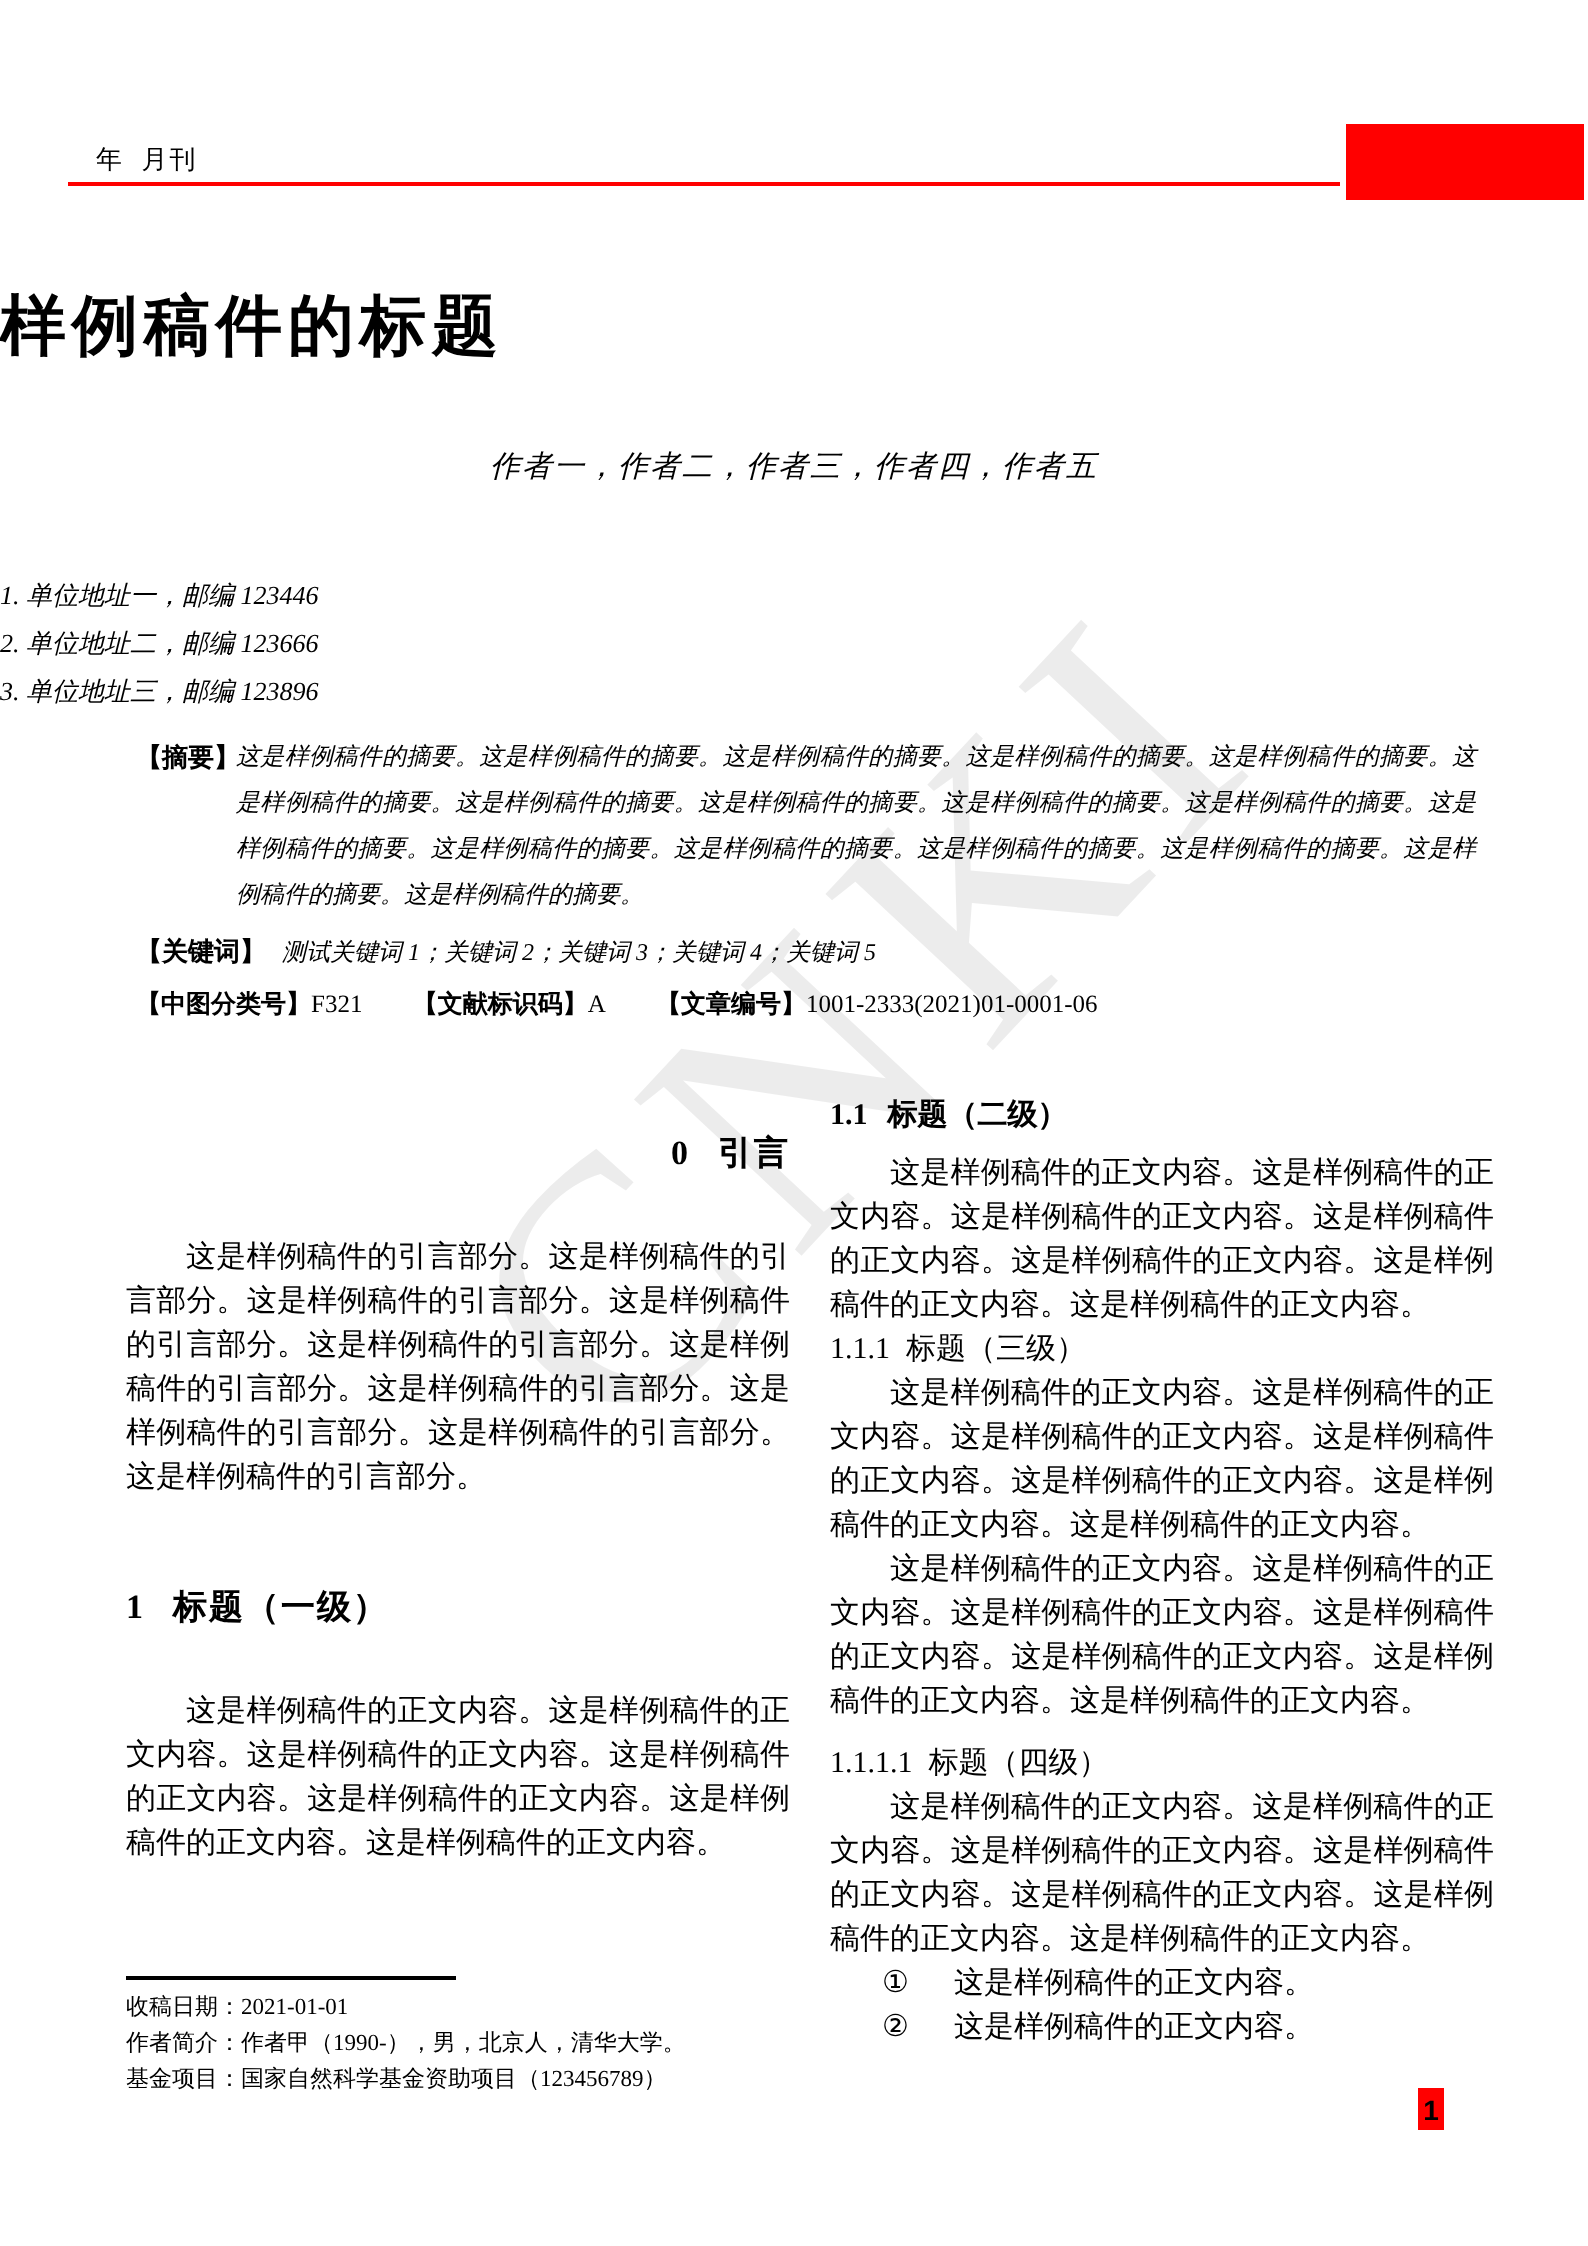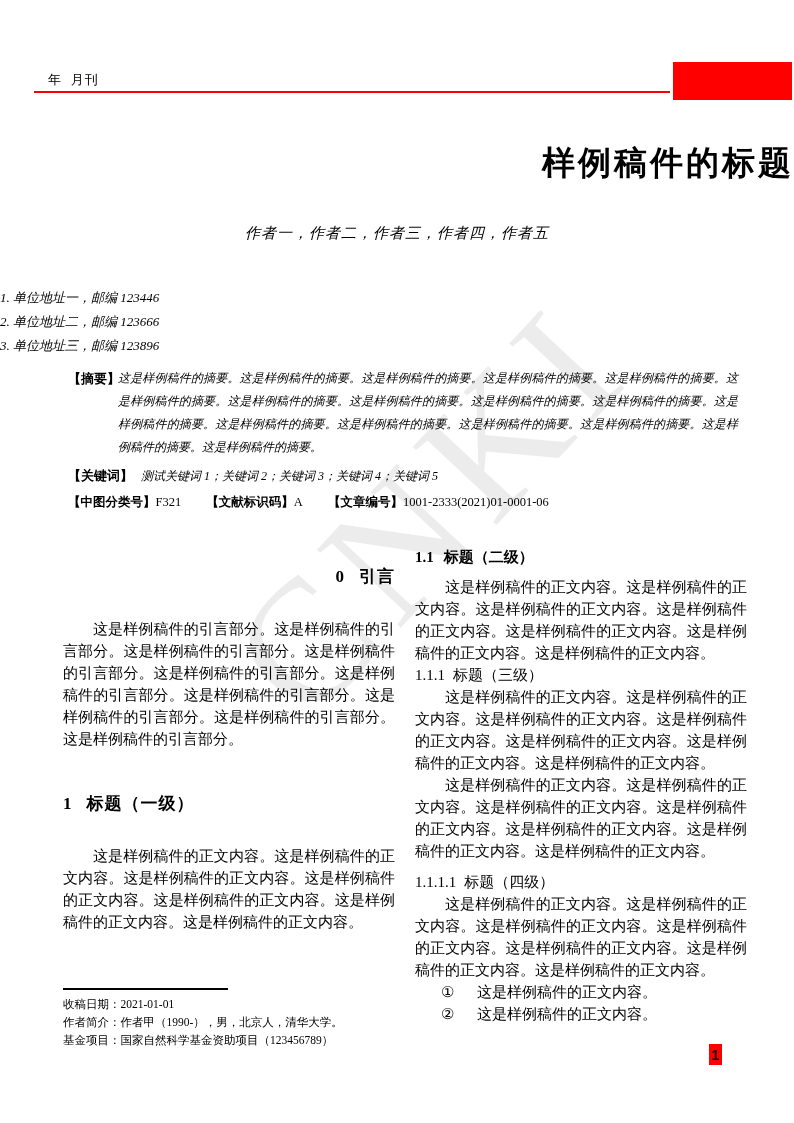--- a/index.html
+++ b/index.html
@@ -27,21 +27,21 @@
   .masthead-label {
     position:absolute; left:48px; top:71px;
     font-family:Liberation Mono, monospace;
     font-size:13px; letter-spacing:1px;
   }
   .masthead-line { position:absolute; left:34px; top:91px; width:636px; height:2px; }
   .masthead-block { position:absolute; left:673px; top:62px; width:119px; height:38px; }
   
   .article-title {
     position:absolute; left:0; right:0; top:141px;
-    text-align:right;
+    text-align:left;
     font-family:"Liberation Sans","DejaVu Sans",sans-serif;
     font-weight:bold; font-size:33px; letter-spacing:3px;
   }
   .authors {
     position:absolute; left:0; right:0; top:224px;
     text-align:center; font-style:italic; font-size:15px; letter-spacing:1px;
   }
   .affils { position:absolute; left:0; right:0; top:256px; display:flex; justify-content:flex-start;margin-top:30px; }
   .affils-inner { display:inline-block; text-align:left; font-style:italic; font-size:13px; line-height:24px; }
   

